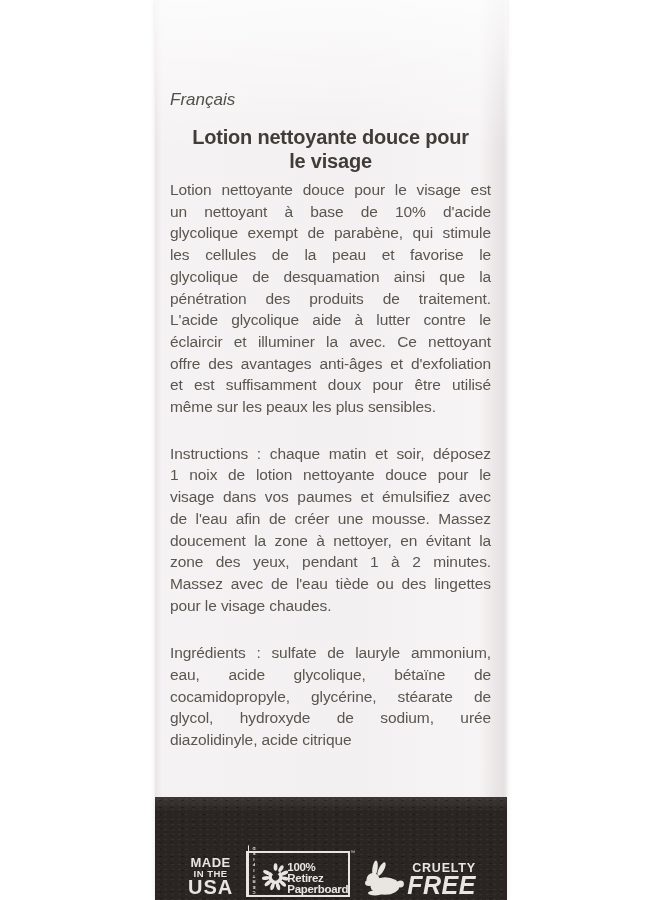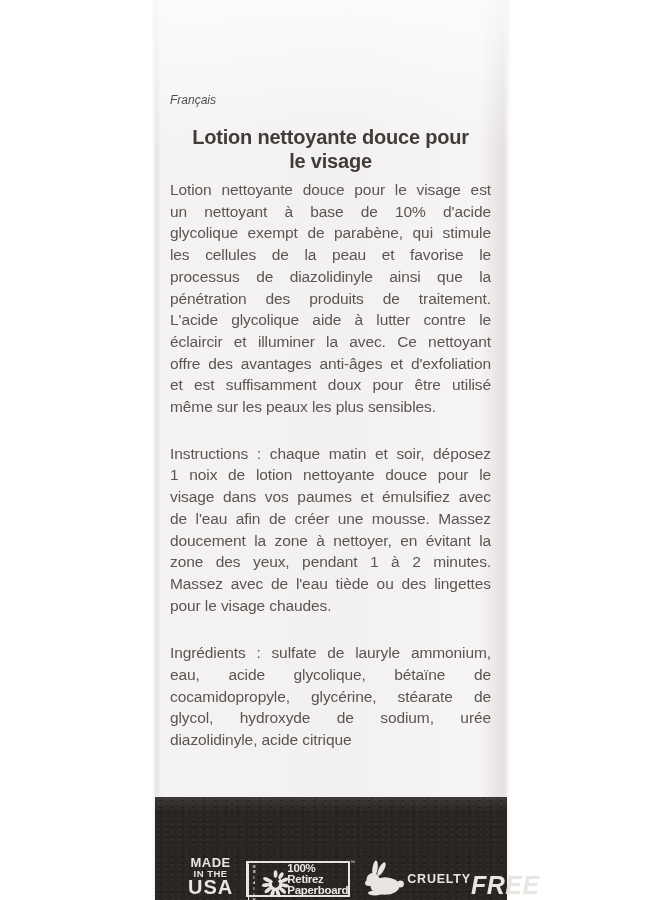--- a/index.html
+++ b/index.html
@@ -13,21 +13,21 @@
     box-shadow:0 0 5px rgba(0,0,0,.10);
   }
   .box::before{
     content:"";position:absolute;left:0;top:0;right:0;height:150px;
     background:linear-gradient(180deg,rgba(255,255,255,.75),rgba(255,255,255,0));
     pointer-events:none;
   }
 
   
   .label-area{position:relative;padding:92px 16px 0 15px;color:#5a564f;}
-  .lang{font-style:italic;font-size:12px;line-height:16px;color:#514f4a;}
+  .lang{font-style:italic;font-size:17px;line-height:16px;color:#514f4a;}
   .title{margin:18px 0 0 0;font-size:20px;line-height:23.5px;font-weight:bold;
          text-align:center;color:#403d38;letter-spacing:-.2px;}
   .para{font-size:15.5px;line-height:21.7px;letter-spacing:-.1px;color:#5a564f;}
   .para div{min-height:21.7px;}
   .desc{margin-top:6px;}
   .instr{margin-top:25px;}
   .ingr{margin-top:26px;}
   .jline{text-align:justify;text-align-last:justify;-moz-text-align-last:justify;}
   .lastline{text-align:left;}
 
@@ -44,38 +44,38 @@
     padding:0 0 3px 33px;box-sizing:border-box;
     color:#e9e6e2;
   }
 
   .made{display:flex;flex-direction:column;align-items:center;margin-bottom:1px;}
   .made-l1{font-weight:bold;font-size:13px;line-height:12px;letter-spacing:.5px;}
   .made-l2{font-weight:bold;font-size:9.5px;line-height:9px;letter-spacing:.5px;}
   .made-l3{font-weight:bold;font-size:20px;line-height:18px;letter-spacing:1px;}
 
   .badge{
-    position:relative;margin-left:13px;width:104px;height:36px;
-    border:2px solid #e9e6e2;display:flex;align-items:flex-start;box-sizing:border-box;
+    position:relative;margin-left:13px;width:104px;height:46px;
+    border:2px solid #e9e6e2;display:flex;align-items:flex-end;box-sizing:border-box;
   }
   .badge .tm{position:absolute;right:-7px;top:-4px;font-size:5px;}
   .cert{
     width:10px;border-right:1.5px solid #e9e6e2;
     writing-mode:vertical-rl;text-orientation:upright;
     font-size:4.2px;font-weight:bold;letter-spacing:.6px;
     display:flex;align-items:center;justify-content:center;
     transform:rotate(180deg);
   }
   .flower{margin:3px 0 0 1px;}
   .badge-text{display:flex;flex-direction:column;justify-content:center;margin-left:-4px;}
   .badge-text div{font-weight:bold;font-size:11.5px;line-height:11px;letter-spacing:-.3px;}
 
   .cruelty{display:flex;align-items:flex-end;margin-left:12px;margin-bottom:1px;}
   .rabbit{margin-right:3px;}
-  .cf-text{display:flex;flex-direction:row;text-align:right;}
+  .cf-text{display:flex;flex-direction:column;text-align:right;}
   .cf1{font-weight:bold;font-size:12.5px;line-height:11px;letter-spacing:.8px;}
   .cf2{font-weight:bold;font-size:25px;line-height:22px;letter-spacing:.5px;font-style:italic;}
 </style>
 </head>
 <body>
 
 <div class="stage">
   <div class="box">
 
     <div class="label-area">
@@ -84,21 +84,21 @@
       <h1 class="title">
         <div>Lotion nettoyante douce pour</div>
         <div>le visage</div>
       </h1>
 
       <div class="para desc">
         <div class="jline">Lotion nettoyante douce pour le visage est</div>
         <div class="jline">un nettoyant à base de 10% d'acide</div>
         <div class="jline">glycolique exempt de parabène, qui stimule</div>
         <div class="jline">les cellules de la peau et favorise le</div>
-        <div class="jline">processus de diazolidinyle ainsi que la</div>
+        <div class="jline">glycolique de desquamation ainsi que la</div>
         <div class="jline">pénétration des produits de traitement.</div>
         <div class="jline">L'acide glycolique aide à lutter contre le</div>
         <div class="jline">éclaircir et illuminer la avec. Ce nettoyant</div>
         <div class="jline">offre des avantages anti-âges et d'exfoliation</div>
         <div class="jline">et est suffisamment doux pour être utilisé</div>
         <div class="lastline">même sur les peaux les plus sensibles.</div>
       </div>
 
       <div class="para instr">
         <div class="jline">Instructions : chaque matin et soir, déposez</div>

